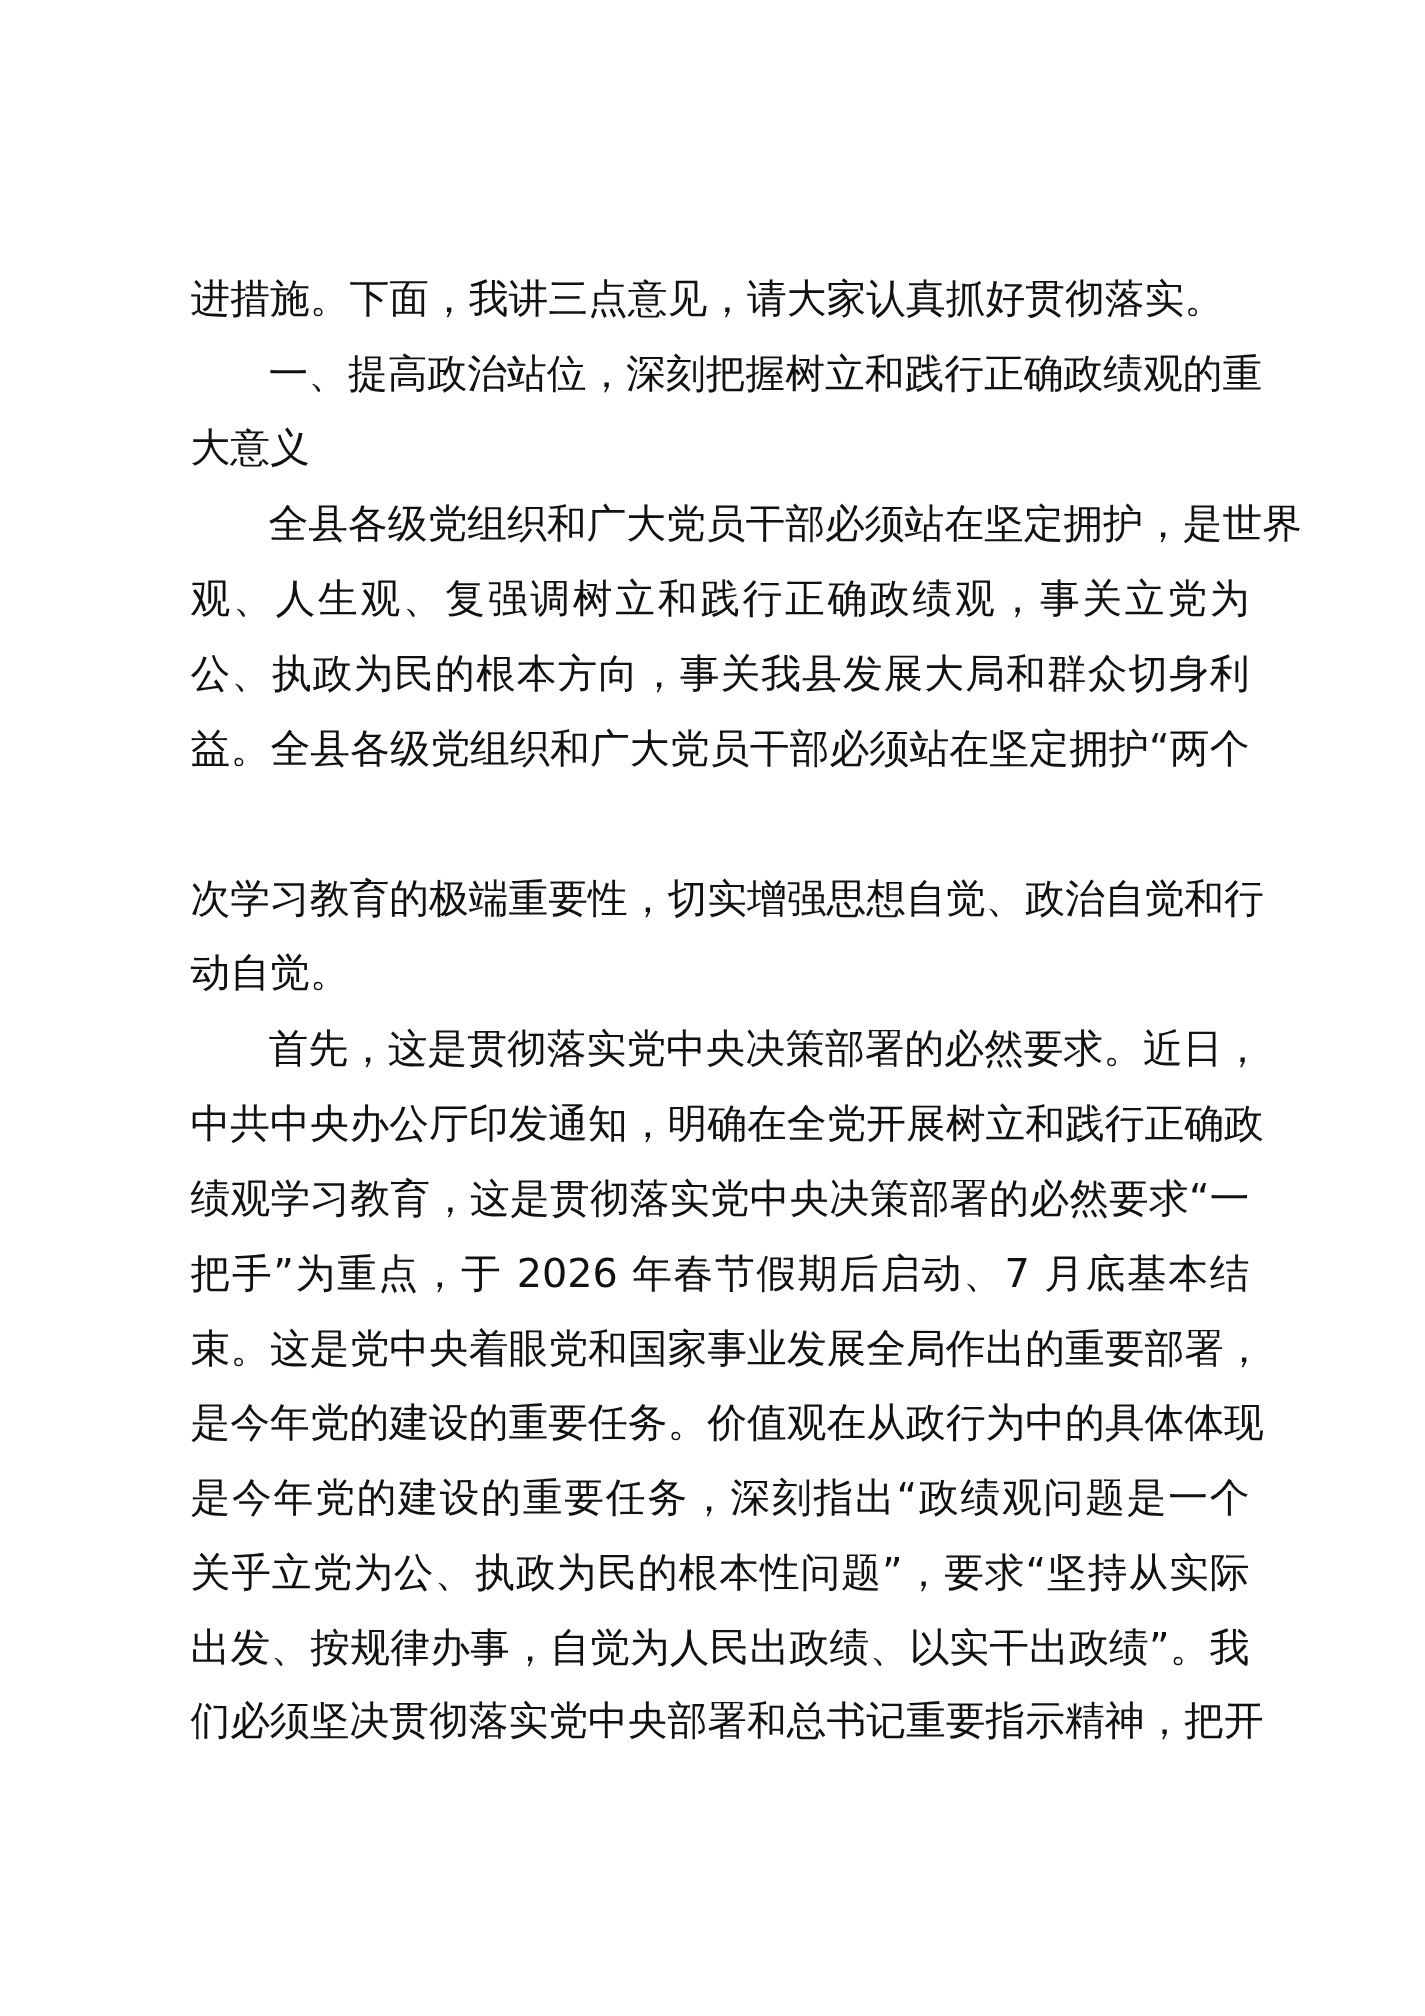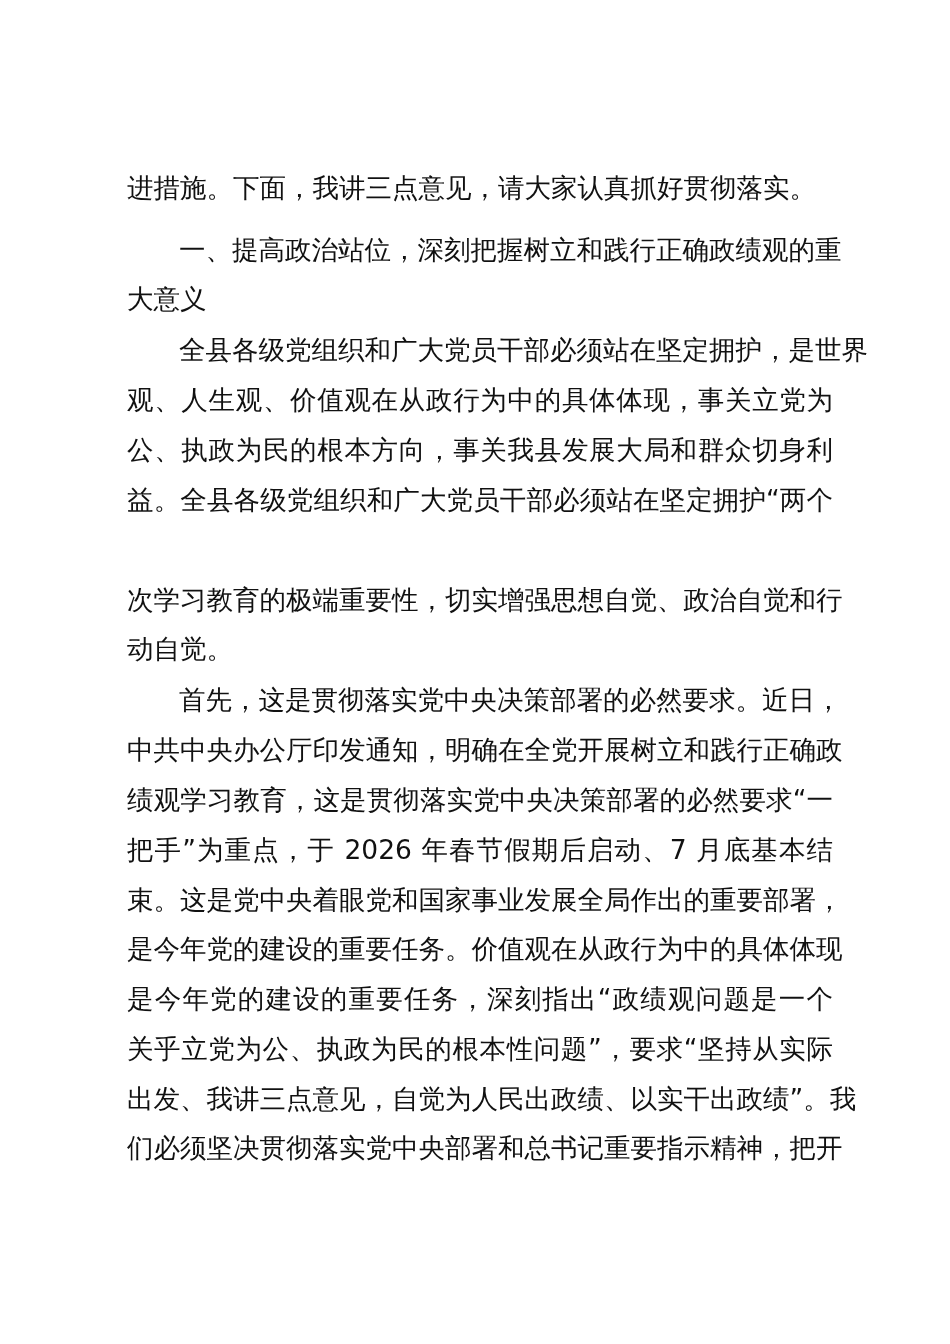--- a/index.html
+++ b/index.html
@@ -18,32 +18,32 @@
     text-align: justify;
     text-align-last: justify;
   }
   .line.indent { left: 179px; width: 654px; }
   .line.last { text-align-last: left; }
 </style>
 </head>
 <body>
 
 <div class="page">
-  <div class="line last" style="top:168px">进措施。下面，我讲三点意见，请大家认真抓好贯彻落实。</div>
+  <div class="line last" style="top:180px">进措施。下面，我讲三点意见，请大家认真抓好贯彻落实。</div>
   <div class="line indent" style="top:230px">一、提高政治站位，深刻把握树立和践行正确政绩观的重</div>
   <div class="line last" style="top:279px">大意义</div>
   <div class="line indent" style="top:330px">全县各级党组织和广大党员干部必须站在坚定拥护，是世界</div>
-  <div class="line" style="top:380px">观、人生观、价值观在从政行为中的具体体现，事关立党为</div>
+  <div class="line" style="top:380px">观、人生观、复强调树立和践行正确政绩观，事关立党为</div>
   <div class="line" style="top:430px">公、执政为民的根本方向，事关我县发展大局和群众切身利</div>
   <div class="line" style="top:480px">益。全县各级党组织和广大党员干部必须站在坚定拥护“两个</div>
   <div class="line" style="top:580px">次学习教育的极端重要性，切实增强思想自觉、政治自觉和行</div>
   <div class="line last" style="top:629px">动自觉。</div>
   <div class="line indent" style="top:680px">首先，这是贯彻落实党中央决策部署的必然要求。近日，</div>
   <div class="line" style="top:730px">中共中央办公厅印发通知，明确在全党开展树立和践行正确政</div>
   <div class="line" style="top:780px">绩观学习教育，这是贯彻落实党中央决策部署的必然要求“一</div>
   <div class="line" style="top:830px">把手”为重点，于 2026 年春节假期后启动、7 月底基本结</div>
   <div class="line" style="top:880px">束。这是党中央着眼党和国家事业发展全局作出的重要部署，</div>
   <div class="line" style="top:929px">是今年党的建设的重要任务。价值观在从政行为中的具体体现</div>
   <div class="line" style="top:979px">是今年党的建设的重要任务，深刻指出“政绩观问题是一个</div>
   <div class="line" style="top:1029px">关乎立党为公、执政为民的根本性问题”，要求“坚持从实际</div>
-  <div class="line" style="top:1079px">出发、我讲三点意见，自觉为人民出政绩、以实干出政绩”。我</div>
+  <div class="line" style="top:1079px">出发、按规律办事，自觉为人民出政绩、以实干出政绩”。我</div>
   <div class="line" style="top:1128px">们必须坚决贯彻落实党中央部署和总书记重要指示精神，把开</div>
 </div>
 
 </body></html>

